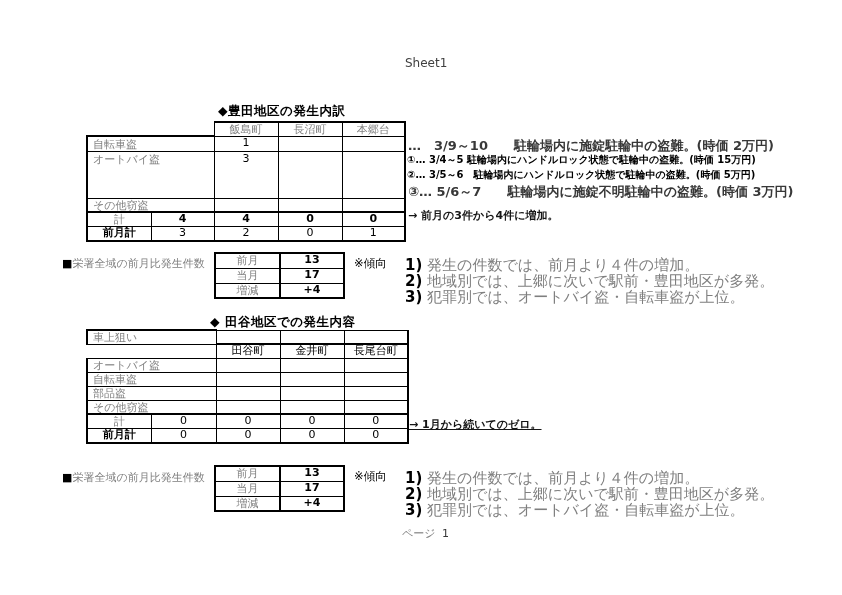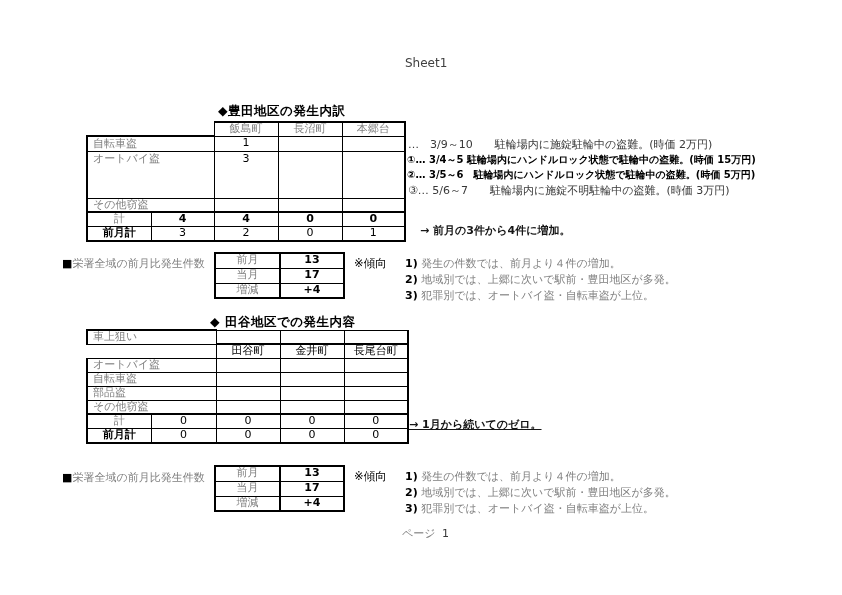--- a/index.html
+++ b/index.html
@@ -3,45 +3,45 @@
 <meta charset="utf-8">
 <style>
   * { box-sizing: border-box; }
   html,body { margin:0; padding:0; }
   body {
     position:relative; width:842px; height:595px; background:#ffffff;
     font-family:"DejaVu Sans","Liberation Sans",sans-serif; color:#000;
     overflow:hidden;
   }
   .abs { position:absolute; }
-  .gray { color:#7f7f7f; }
+  .gray { color:#7f7f7f;font-family:Liberation Serif, serif; }
   .dark { color:#383838; }
   .bold { font-weight:bold; }
 
   .tbl { border-collapse:collapse; table-layout:fixed; }
   .tbl td {
     border:1px solid #000; font-size:11px; line-height:1.15;
     padding:0 3px; text-align:center; vertical-align:middle;
     overflow:hidden; white-space:nowrap;
   }
   .tbl td.lab { text-align:left; padding-left:5px; }
   .tbl td.nb { border:none; }
   .vtop td { vertical-align:top; padding-top:1px; }
 
   .t2t{border-top-width:2px!important}
   .t2b{border-bottom-width:2px!important}
   .t2l{border-left-width:2px!important}
   .t2r{border-right-width:2px!important}
   .dv {border-left-width:2px!important}
 
   .title { font-weight:bold; font-size:12.5px; letter-spacing:0.5px; white-space:nowrap; }
-  .note { font-size:11px; color:#383838; white-space:nowrap; }
+  .note { font-size:13px; color:#383838; white-space:nowrap;font-weight:bold; }
   .note-bold { font-size:10px; font-weight:bold; color:#000; white-space:nowrap; }
   .arrow { font-size:11px; font-weight:600; color:#161616; white-space:nowrap; }
-  .tnote { font-size:11px; white-space:nowrap; }
+  .tnote { font-size:15px; white-space:nowrap; }
   .tnote b { color:#000; }
   .sheet-head { font-size:12px; color:#404040; }
   .stats-label { font-size:11px; white-space:nowrap; }
   .trend { font-size:11.5px; font-weight:normal; white-space:nowrap; }
   .footer { font-size:11px; white-space:nowrap; }
 </style>
 </head>
 <body>
 
 <div class="abs sheet-head" style="left:405px; top:56px;">Sheet1</div>
@@ -95,21 +95,21 @@
       <td class="t2b">0</td>
       <td class="t2b t2r">1</td>
     </tr>
   </tbody>
 </table>
 
 <div class="abs note" style="left:408px; top:137px;">…　3/9～10　　駐輪場内に施錠駐輪中の盗難。(時価 2万円)</div>
 <div class="abs note-bold" style="left:407px; top:153px;">①… 3/4～5 駐輪場内にハンドルロック状態で駐輪中の盗難。(時価 15万円)</div>
 <div class="abs note-bold" style="left:407px; top:168px;">②… 3/5～6　駐輪場内にハンドルロック状態で駐輪中の盗難。(時価 5万円)</div>
 <div class="abs note" style="left:408px; top:183px;">③… 5/6～7　　駐輪場内に施錠不明駐輪中の盗難。(時価 3万円)</div>
-<div class="abs arrow" style="left:408px; top:223px;margin-left:12px;">→ 前月の3件から4件に増加。</div>
+<div class="abs arrow" style="left:408px; top:208px;">→ 前月の3件から4件に増加。</div>
 
 <div class="abs stats-label" style="left:62px; top:256px;">
   <span>■</span><span class="gray">栄署全域の前月比発生件数</span>
 </div>
 
 <table class="abs tbl" style="left:214px; top:252px;">
   <colgroup>
       <col style="width:65px">
       <col style="width:64px">
     </colgroup>

